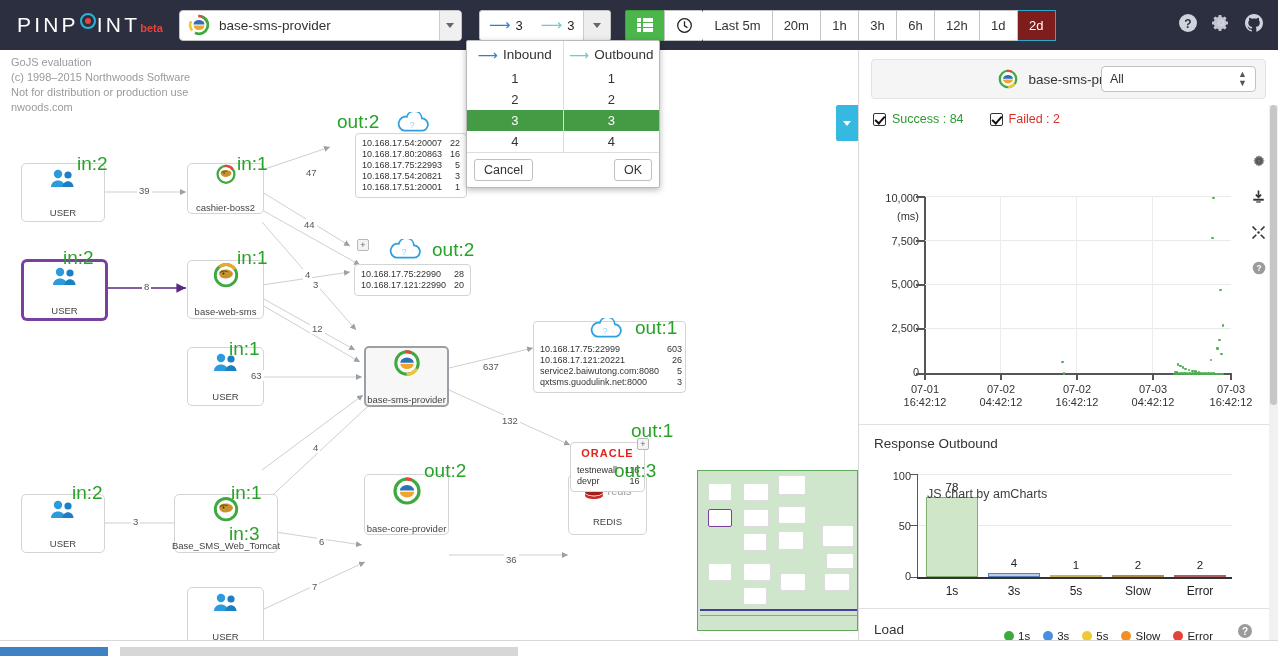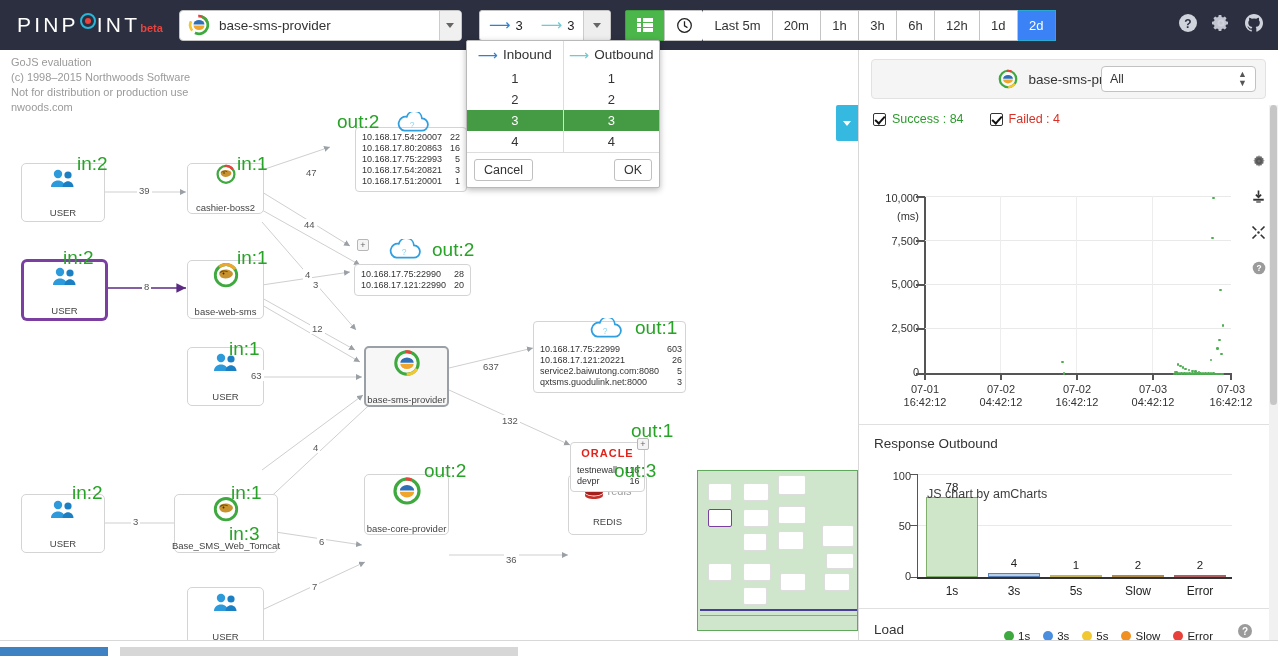--- a/index.html
+++ b/index.html
@@ -70,21 +70,21 @@
     background: #fff; border: 1px solid #c4c4c4; border-right: none;
   }
   #viewtoggle .vt.active { background: #4bb74a; border-color: #3ea13d; }
 
   #ranges { height: 31px; display: flex; }
   #ranges .rg {
     height: 31px; padding: 0 11px; display: flex; align-items: center; justify-content: center;
     background: #fff; border: 1px solid #c4c4c4; border-left: none;
     font-size: 13px; color: #333; min-width: 38px;
   }
-  #ranges .rg.active { background: #3b82f6; color: #fff; border-color: #2ba9cf; }
+  #ranges .rg.active { background: #7f1d1d; color: #fff; border-color: #2ba9cf; }
 
   #hdricons { position: absolute; right: 14px; display: flex; align-items: center; gap: 13px; }
   #hdricons .hi { color: #cfd3dc; }
 
   
   #inoutpanel {
     position: absolute; left: 466px; top: 40px; width: 194px;
     background: #fff; border: 1px solid #b9b9b9; border-radius: 2px; z-index: 40;
     box-shadow: 0 2px 6px rgba(0,0,0,.28); font-size: 13px;
   }
@@ -529,21 +529,21 @@
     </div>
     <span class="nlabel">REDIS</span>
   </div>
   <div class="badge" style="left:614px;top:410px">out:3</div>
 
   <div class="badge" style="left:337px;top:61px">out:2</div>
   <svg class="cloud-ic" style="position:absolute;left:396px;top:62px;z-index:9" viewBox="0 0 44 28">
     <path d="M11 24h22a8 8 0 0 0 .6-16A10 10 0 0 0 14 6a7.5 7.5 0 0 0-3 18z" fill="none" stroke="#2f9fe0" stroke-width="2.3"></path>
     <text x="21" y="21" font-size="11" fill="#8fd4f0" text-anchor="middle" font-family="Liberation Sans">?</text>
   </svg>
-  <div class="ipbox" style="left:355px;top:77px">
+  <div class="ipbox" style="left:355px;top:83px">
     <table>
       <tbody>
           <tr>
             <td>10.168.17.54:20007</td>
             <td class="num">22</td>
           </tr>
       <tr>
             <td>10.168.17.80:20863</td>
             <td class="num">16</td>
           </tr>
@@ -690,21 +690,21 @@
     </div>
   </div>
 
   <div id="legend">
     <label class="lg">
       <span class="cbx"></span>
       <span style="color:#2e9a2e">Success : 84</span>
     </label>
     <label class="lg">
       <span class="cbx"></span>
-      <span style="color:#d93025">Failed : 4</span>
+      <span style="color:#d93025">Failed : 2</span>
     </label>
   </div>
 
   <div class="rp-side-icons">
     <span>
       <svg width="14" height="14" viewBox="0 0 20 20" fill="#555">
           <circle cx="10" cy="10" r="3.2" fill="none" stroke="#555" stroke-width="2"></circle>
           <path d="M10 1.5l1 2.2 2.4-.5 1 2.2 2.2 1-.5 2.4 2.2 1-2.2 1 .5 2.4-2.2 1-1 2.2-2.4-.5-1 2.2-1-2.2-2.4.5-1-2.2-2.2-1 .5-2.4-2.2-1 2.2-1-.5-2.4 2.2-1 1-2.2 2.4.5z" opacity=".85"></path>
         </svg>
     </span>

